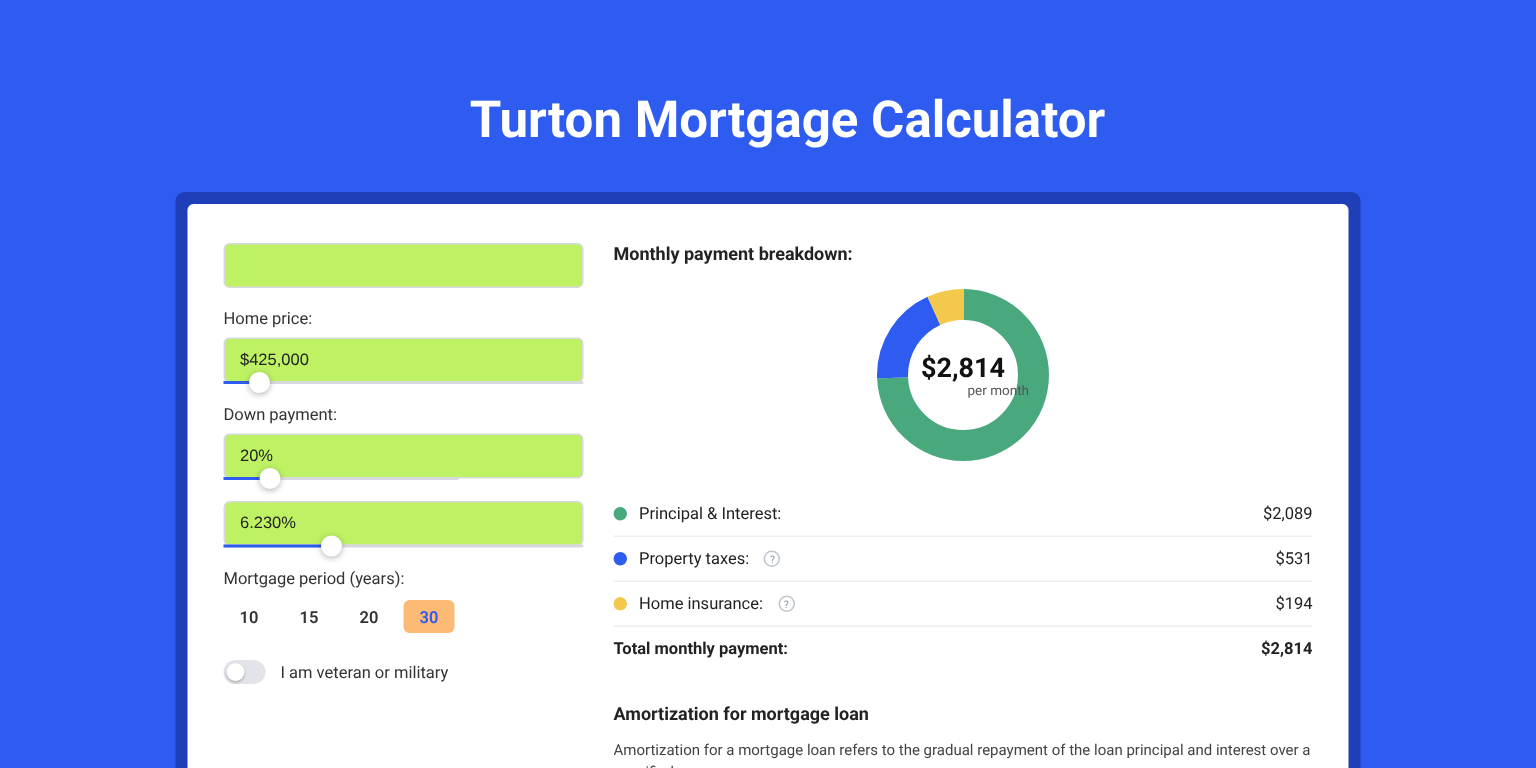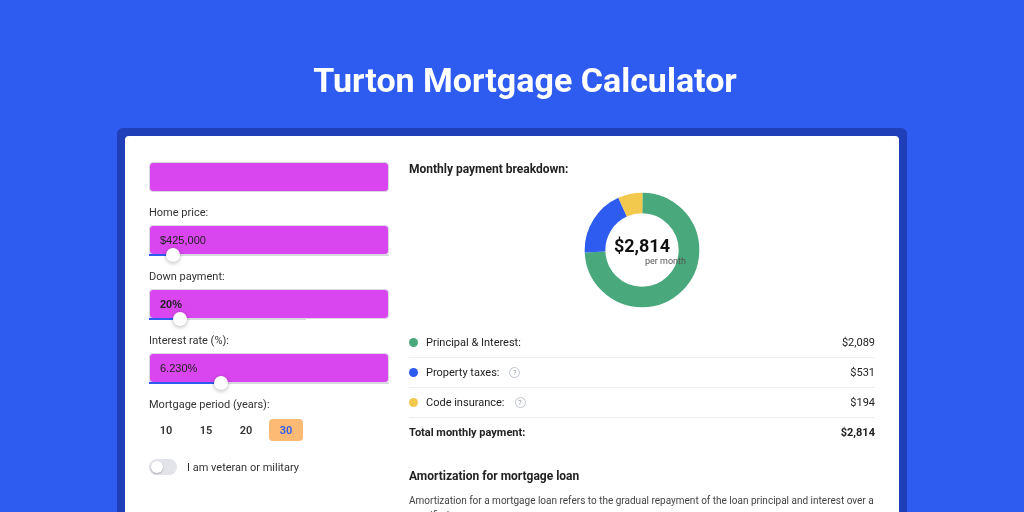--- a/index.html
+++ b/index.html
@@ -57,28 +57,28 @@
     display: block;
   }
   .text-input {
     width: 100%;
     height: 30px;
     border: 1px solid #d7d9de;
     border-radius: 4px;
     padding: 0 10px;
     font-size: 11px;
     color: #222;
-    background: #d946ef;
+    background: #bef264;
   }
   .input-row {
     display: flex;
     gap: 8px;
   }
   .input-row .text-input:first-child { flex: 1; }
-  .input-row .text-input.pct { width: 92px; flex-shrink: 0; font-weight: bold; }
+  .input-row .text-input.pct { width: 92px; flex-shrink: 0; }
   .slider-track {
     position: relative;
     height: 2px;
     background: #d7d9de;
     margin-top: -1px;
     border-radius: 2px;
   }
   .slider-active {
     position: absolute;
     height: 2px;
@@ -248,21 +248,20 @@
           <div class="input-row">
             <input class="text-input pct" type="text" value="20%" style="">
           </div>
           <div class="slider-track" style="width:65.6%;">
             <div class="slider-active" style="width: 20%;"></div>
             <div class="slider-thumb" style="left: 20%;"></div>
           </div>
         </div>
 
         <div class="field-group">
-          <label class="label">Interest rate (%):</label>
           <input class="text-input" type="text" value="6.230%" style="">
           <div class="slider-track">
             <div class="slider-active" style="width: 30%;"></div>
             <div class="slider-thumb" style="left: 30%;"></div>
           </div>
         </div>
 
         <div class="field-group">
           <label class="label">Mortgage period (years):</label>
           <div class="period-tabs">
@@ -310,21 +309,21 @@
               <div class="legend-left">
                 <span class="dot" style="background: rgb(46, 91, 240);"></span>
                 <span>Property taxes:</span>
                 <span class="info-icon">?</span>
               </div>
               <span class="legend-value">$531</span>
             </div>
             <div class="legend-row">
               <div class="legend-left">
                 <span class="dot" style="background: rgb(242, 201, 76);"></span>
-                <span>Code insurance:</span>
+                <span>Home insurance:</span>
                 <span class="info-icon">?</span>
               </div>
               <span class="legend-value">$194</span>
             </div>
           </div>
 
         <div class="legend-row total">
           <div class="legend-left">
             <span>Total monthly payment:</span>
           </div>

